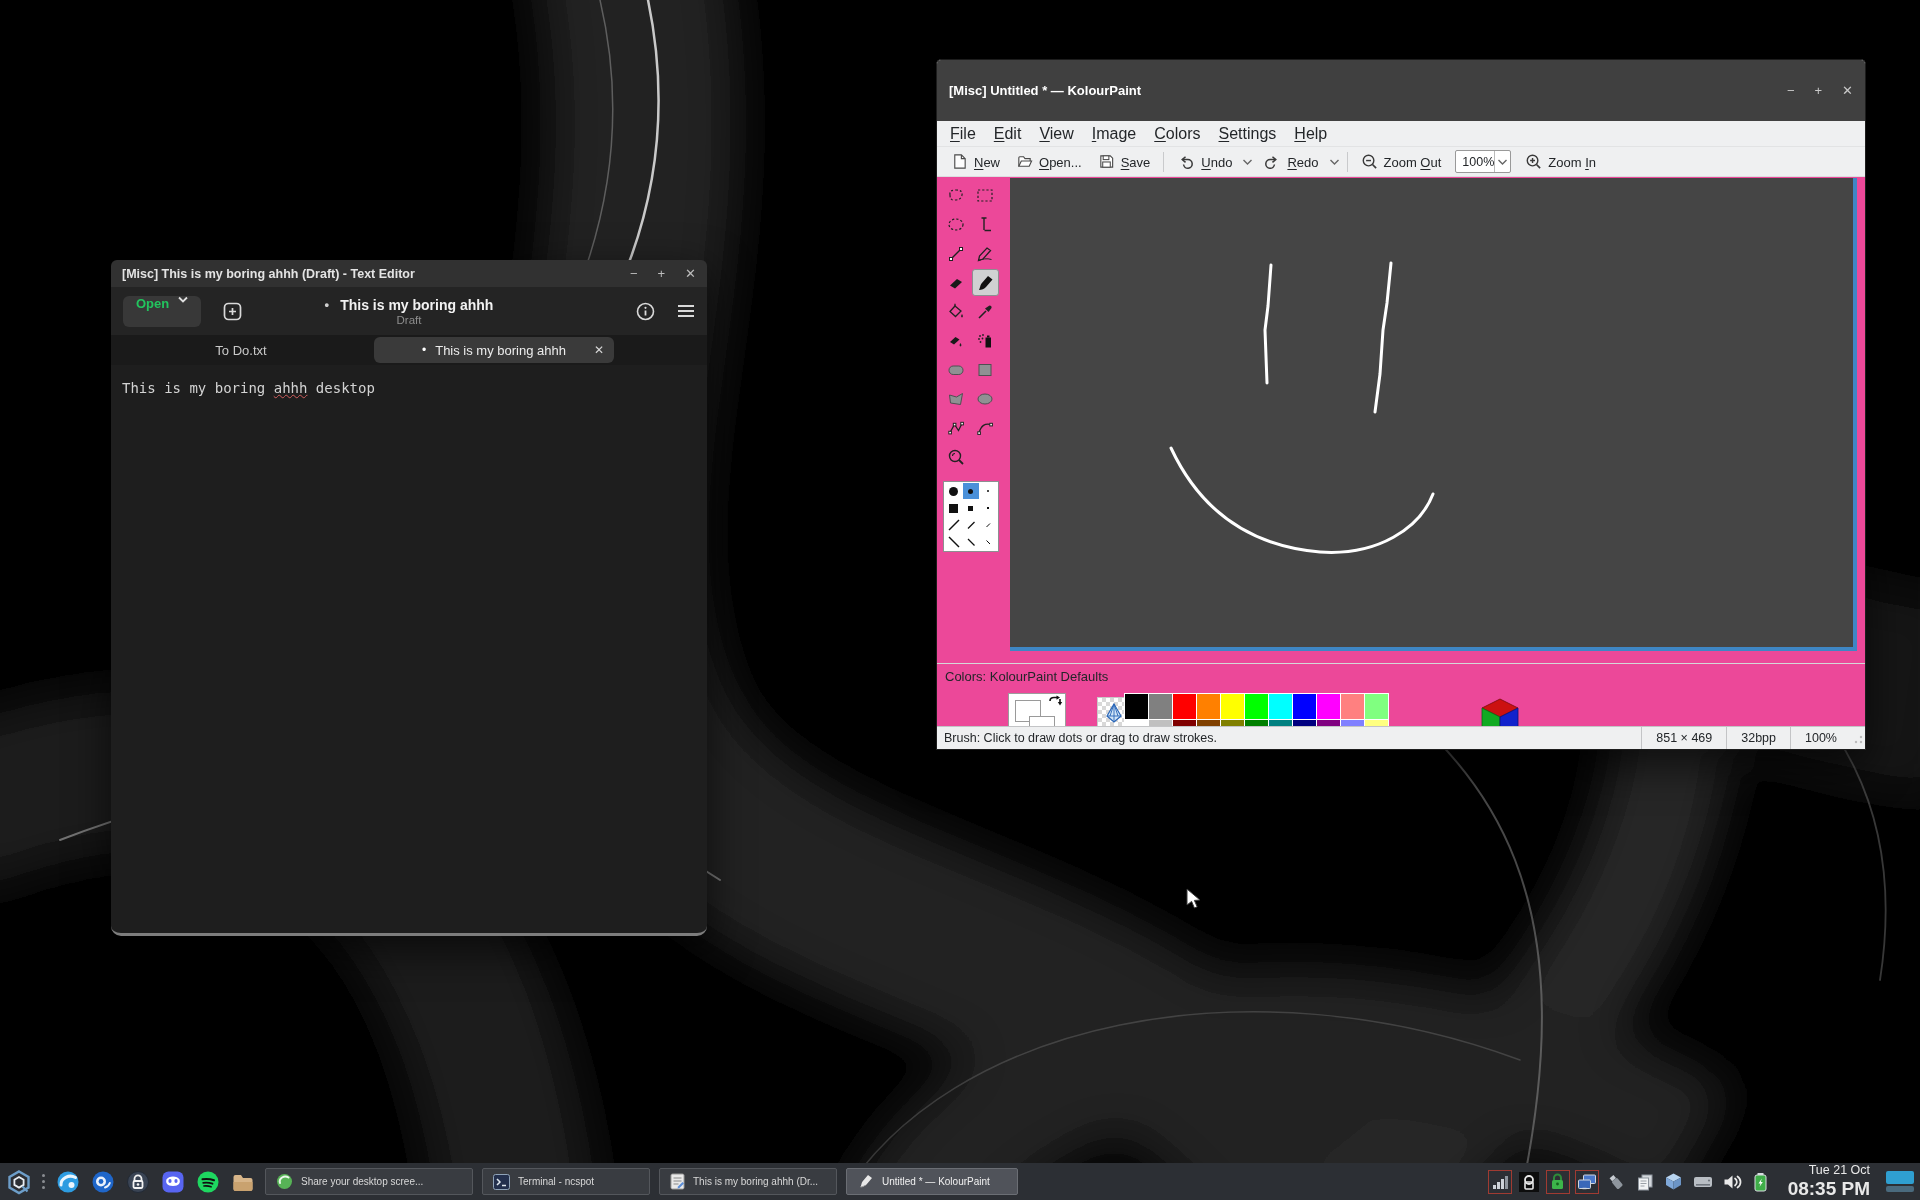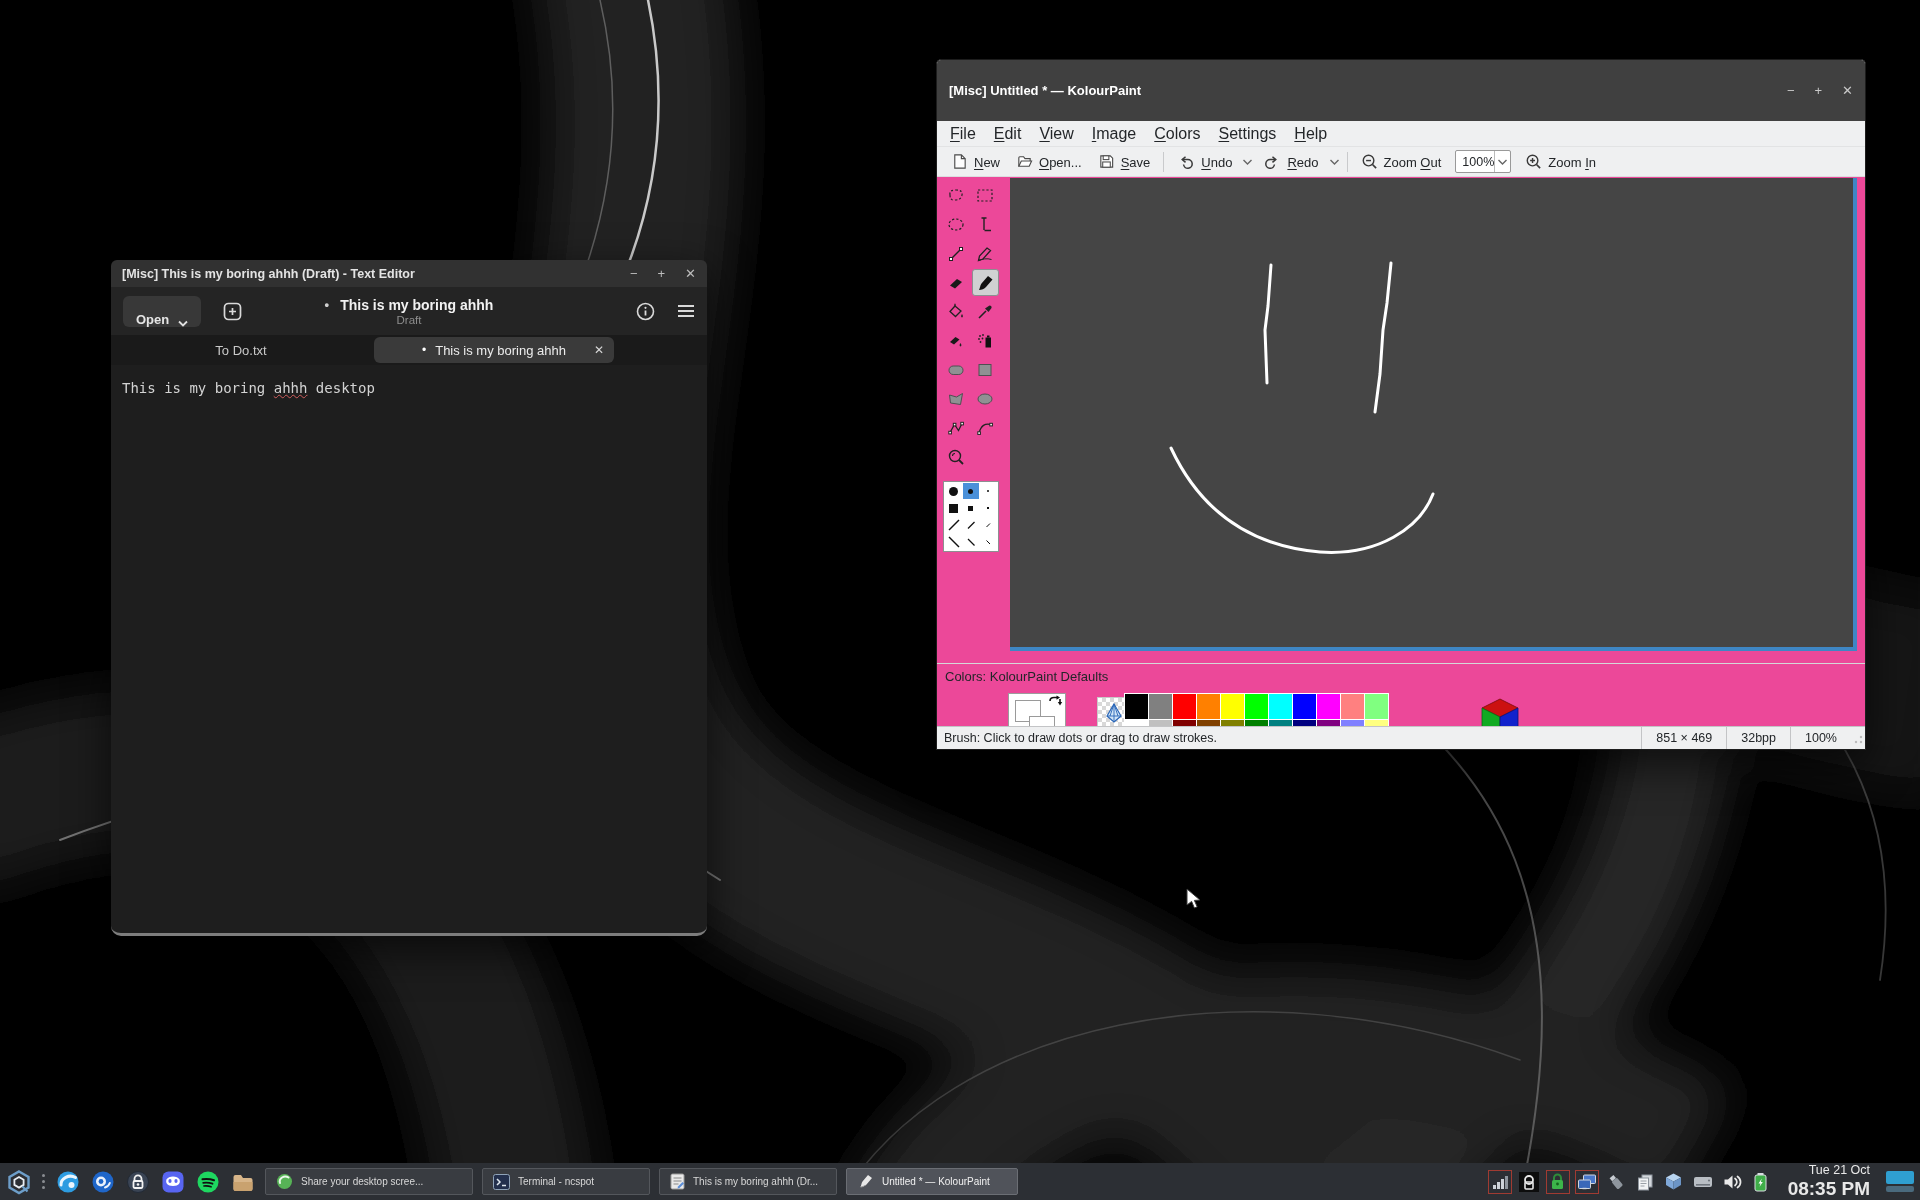--- a/index.html
+++ b/index.html
@@ -63,22 +63,22 @@
   .sb-field{border-left:1px solid #c3c4c6;height:100%;display:flex;align-items:center;justify-content:center;padding:0 14px}
   .sb-grip{width:14px;height:100%;opacity:.6}
 
   
   .te{left:111px;top:260px;width:596px;height:676px;display:flex;flex-direction:column;border-radius:6px 6px 10px 10px}
   .te-titlebar{height:27px;background:#313131;border-radius:6px 6px 0 0;display:flex;align-items:center;
       padding:0 11px;color:#e3e3e3;font-size:12.5px;font-weight:bold;flex:0 0 auto}
   .te-titlebar .winbtns{color:#bdbdbd}
   .te-headerbar{height:48px;background:#242424;position:relative;display:flex;align-items:center;
       padding:0 12px;flex:0 0 auto}
-  .open-btn{height:31px;background:#383838;border-radius:6px;display:flex;align-items:flex-end;gap:9px;
-      padding:0 13px;color:#e5e5e5;font-weight:bold;font-size:13px}
+  .open-btn{height:31px;background:#383838;border-radius:6px;display:flex;align-items:flex-start;gap:9px;
+      padding:0 13px;color:#22c55e;font-weight:bold;font-size:13px}
   .newtab-btn{width:30px;height:30px;margin-left:16px;display:flex;align-items:center;justify-content:center}
   .te-center{position:absolute;left:120px;right:120px;top:0;height:100%;display:flex;flex-direction:column;
       align-items:center;justify-content:center;pointer-events:none}
   .te-doc-line{display:flex;align-items:center;gap:11px;font-size:14px;font-weight:bold;color:#f2f2f2}
   .te-doc-line .bullet{color:#cfcfcf;font-size:13px}
   .te-doc-sub{font-size:11.5px;color:#8d8d8d;margin-top:1px}
   .te-hdr-icons{margin-left:auto;display:flex;gap:22px;align-items:center}
   .te-tabbar{height:30px;background:#1a1a1a;position:relative;flex:0 0 auto}
   .tab1{position:absolute;left:0;top:0;width:260px;height:30px;display:flex;align-items:center;
       justify-content:center;color:#c9c9c9;font-size:13px}

